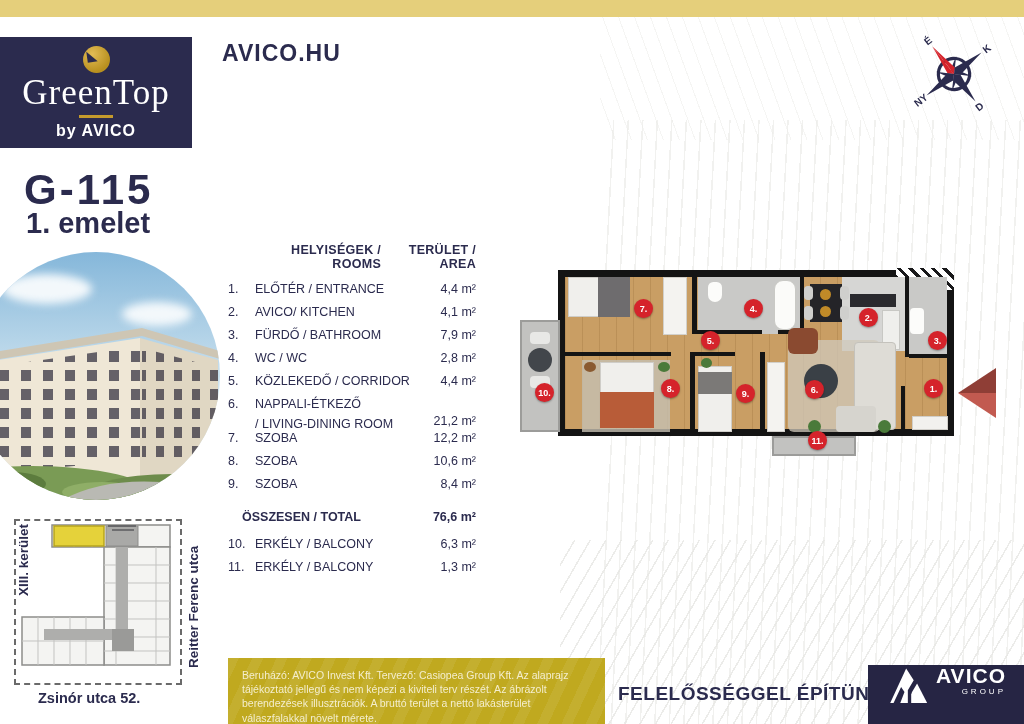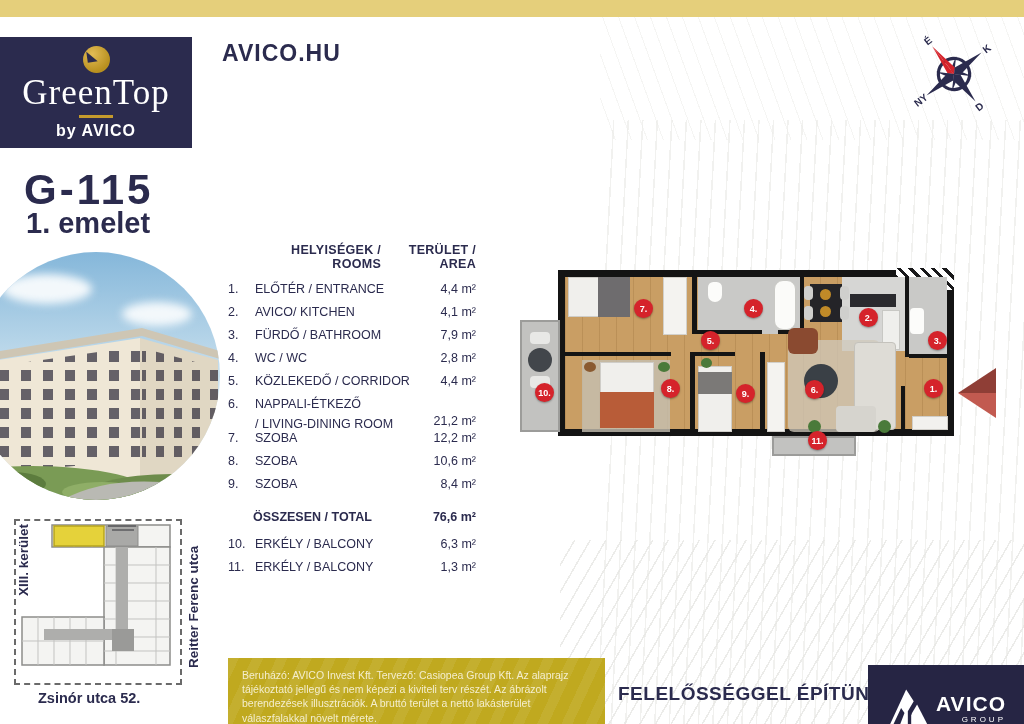--- a/index.html
+++ b/index.html
@@ -60,21 +60,21 @@
   .rt-head { display:flex; font-weight:800; font-size:12.5px; letter-spacing:.3px; margin-bottom:11px;text-align:right; }
   .rt-head .h1 { margin-left:27px; }
   .rt-head .h2 { margin-left:auto; }
   .rt-row { display:flex; align-items:flex-start; min-height:23px; }
   .rt-num { width:27px; flex:none; }
   .rt-name { flex:1; }
   .rt-name .nm2 { display:block; margin-top:6px; }
   .rt-area { flex:none; text-align:right; white-space:nowrap; }
   .rt-row.two-line .rt-area { align-self:flex-end; margin-bottom:3px; }
   .rt-total { display:flex; font-weight:800; margin:10px 0 13px 0; }
-  .rt-total .tl { margin-left:25px; }
+  .rt-total .tl { margin-left:14px; }
   .rt-total .tv { margin-left:auto; }
   
   .plan { position:absolute; left:520px; top:268px; width:480px; height:192px; }
   .plan .unit-shell { position:absolute; left:38px; top:2px; width:396px; height:166px;
     background:#c99e64; border:7px solid #141414;
     background-image:repeating-linear-gradient(90deg, rgba(120,80,30,.18) 0 1px, transparent 1px 17px); }
   .gray-zone { position:absolute; background:#c9c9c7; }
   .wall { position:absolute; background:#141414; }
   .balc { position:absolute; background:#c2c2c0; border:2px solid #9c9c9a; }
   .furn { position:absolute; }
@@ -92,21 +92,21 @@
   .sp-address { position:absolute; left:38px; top:690px; font-size:14.5px; font-weight:700; color:#2b2b4e; }
   
   .disclaimer {
     position:absolute; left:228px; top:658px; width:377px; height:66px; background:#c0a91f;
     background-image:repeating-linear-gradient(115deg, rgba(255,255,255,.07) 0 10px, transparent 10px 22px);
     color:#f4eecd; font-size:10.5px; line-height:1.35; padding:10px 12px 8px 14px;
   }
   .slogan { position:absolute; left:618px; top:683px; width:240px; text-align:center;
     font-size:19px; font-weight:800; letter-spacing:.5px; color:#2b2b4e; white-space:nowrap; }
   .group-box { position:absolute; left:868px; top:665px; width:156px; height:59px; background:#262544;
-    display:flex; align-items:flex-end; justify-content:center; gap:8px; }
+    display:flex; align-items:flex-start; justify-content:center; gap:8px; }
   .group-text .gname { color:#fff; font-weight:800; font-size:21px; letter-spacing:1px; line-height:1; }
   .group-text .gsub { color:#fff; font-size:8px; letter-spacing:3px; text-align:right; margin-top:1px; }
 </style>
 </head>
 <body>
 
 <div id="page">
 
   <div class="bg-lines-t"></div>
   <div class="bg-lines-v"></div>

